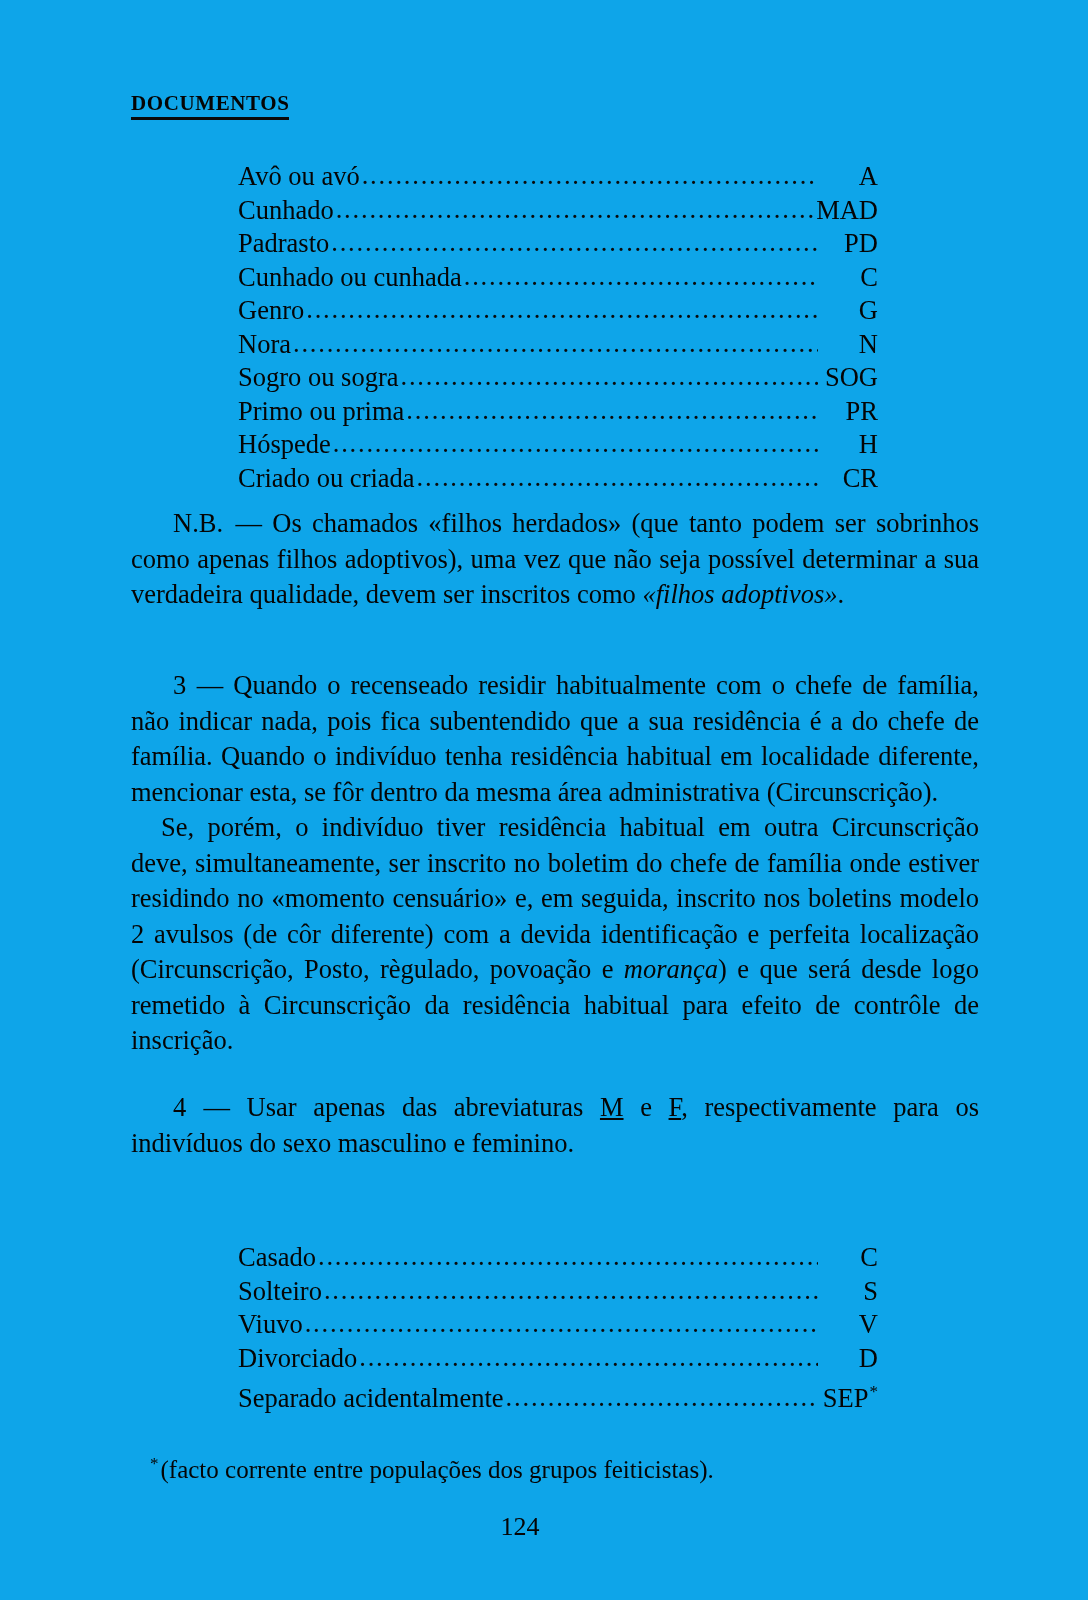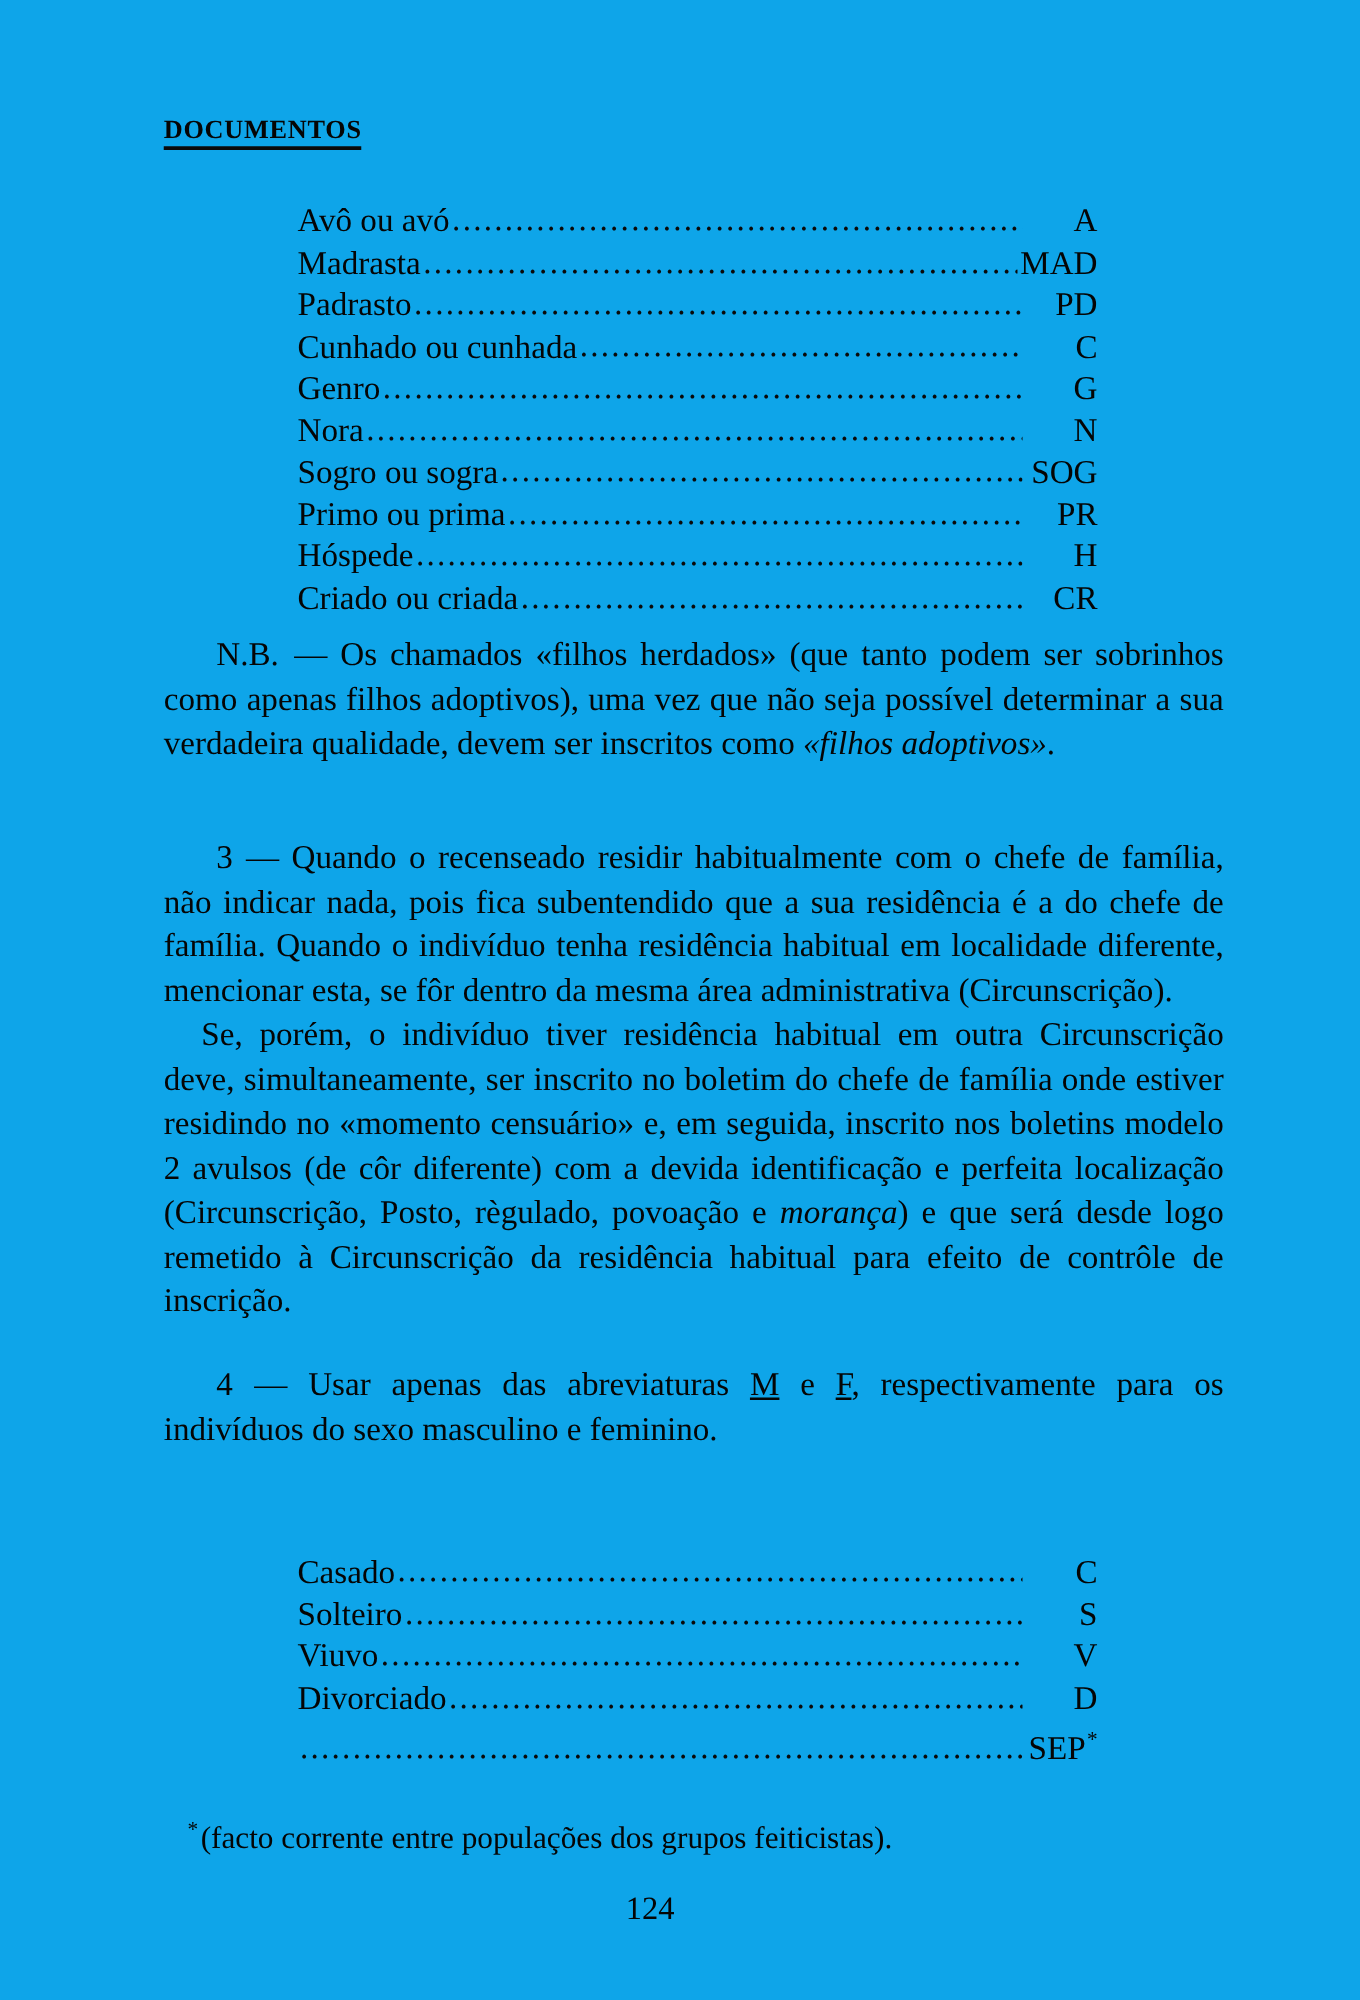--- a/index.html
+++ b/index.html
@@ -132,21 +132,21 @@
 
   <div class="running-head">DOCUMENTOS</div>
 
   <div class="leader-list" id="family-list">
       <div class="leader-row">
         <span class="leader-label">Avô ou avó</span>
         <span class="leader-dots">..............................................................................................</span>
         <span class="leader-code">A</span>
       </div>
       <div class="leader-row">
-        <span class="leader-label">Madrasta</span>
+        <span class="leader-label">Cunhado</span>
         <span class="leader-dots">..............................................................................................</span>
         <span class="leader-code">MAD</span>
       </div>
       <div class="leader-row">
         <span class="leader-label">Padrasto</span>
         <span class="leader-dots">..............................................................................................</span>
         <span class="leader-code">PD</span>
       </div>
       <div class="leader-row">
         <span class="leader-label">Cunhado ou cunhada</span>
@@ -220,20 +220,21 @@
         <span class="leader-label">Viuvo</span>
         <span class="leader-dots">..............................................................................................</span>
         <span class="leader-code">V</span>
       </div>
       <div class="leader-row">
         <span class="leader-label">Divorciado</span>
         <span class="leader-dots">..............................................................................................</span>
         <span class="leader-code">D</span>
       </div>
       <div class="leader-row">
+        <span class="leader-label">Separado acidentalmente</span>
         <span class="leader-dots">..............................................................................................</span>
         <span class="leader-code">SEP<span class="fn-mark">*</span></span>
       </div>
     </div>
 
   <div class="footnote"><span class="fn-mark">*</span><span>(facto corrente entre populações dos grupos feiticistas).</span></div>
 
   <div class="folio">124</div>
 
 </div>

